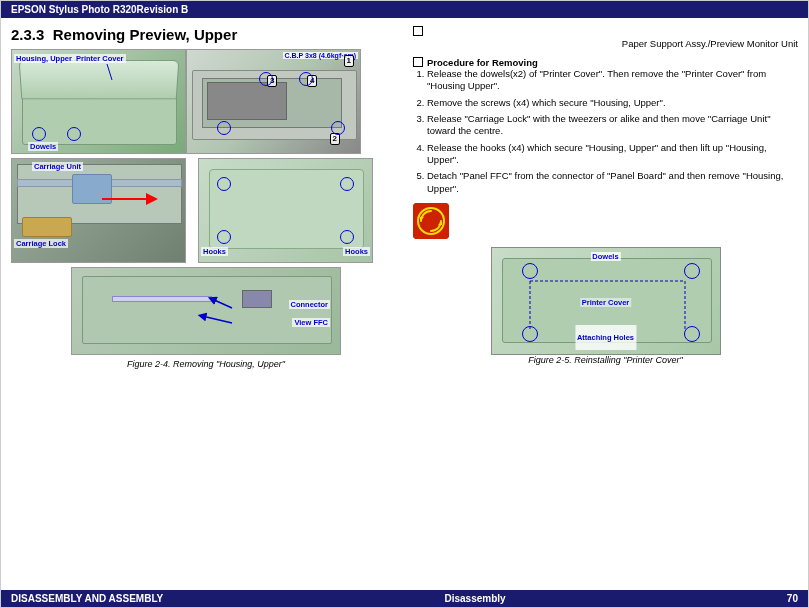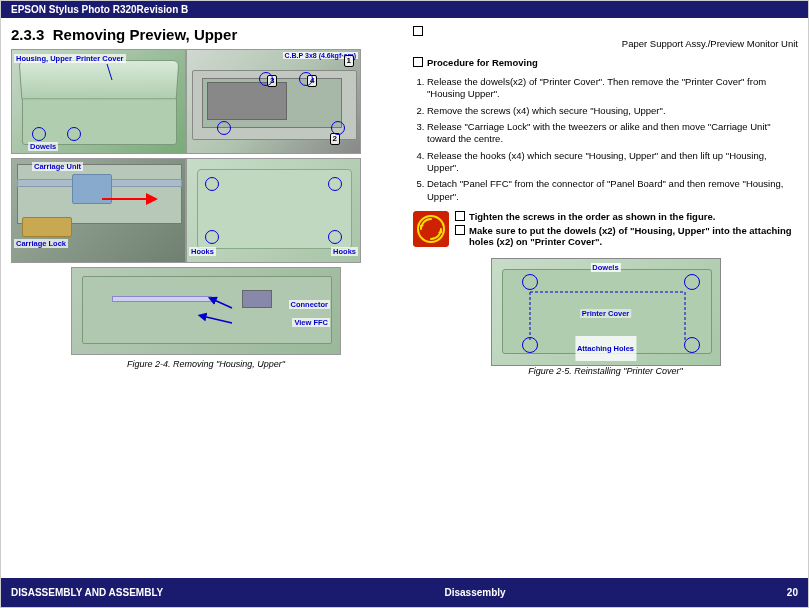--- a/index.html
+++ b/index.html
@@ -33,21 +33,21 @@
       font-weight: bold;
     }
 
     
     .footer {
       display: flex;
       justify-content: space-between;
       align-items: center;
       background: #1a1a6e;
       color: #fff;
-      padding: 9px 10px;
+      padding: 3px 10px;
       font-size: 10px;
       font-weight: bold;
       margin-top: auto;
     }
 
     
     .content {
       display: flex;
       flex: 1;
       padding: 8px 10px;
@@ -89,21 +89,21 @@
     }
 
     
     .img-grid-top {
       display: flex;
       margin-bottom: 4px;
     }
 
     .img-grid-bottom {
       display: flex;
-      gap: 0;
+      gap: 12px;
       margin-bottom: 4px;
     }
 
     .img-block {
       position: relative;
       background: #e8f4e8;
       border: 1px solid #999;
       overflow: hidden;
     }
 
@@ -188,21 +188,21 @@
       margin-bottom: 4px;
       text-align: right;
     }
 
     .procedure-header {
       display: flex;
       align-items: flex-start;
       gap: 4px;
       font-size: 10px;
       font-weight: bold;
-      margin-bottom: 8px;
+      margin-bottom: 0;
     }
 
     .steps-list {
       padding-left: 14px;
       font-size: 9.5px;
     }
 
     .steps-list li {
       margin-bottom: 4px;
       line-height: 1.3;
@@ -419,30 +419,20 @@
           <svg width="36" height="36" viewBox="0 0 36 36">
             <rect width="36" height="36" rx="4" fill="#cc2200"></rect>
             <circle cx="18" cy="18" r="13" fill="none" stroke="#ffdd00" stroke-width="2"></circle>
             <path d="M18 8 C12 8 8 13 8 18" stroke="#ffdd00" stroke-width="2" fill="none" stroke-linecap="round"></path>
             <polygon points="7,14 11,14 7,18" fill="#ffdd00"></polygon>
             <path d="M18 28 C24 28 28 23 28 18" stroke="#ffdd00" stroke-width="2" fill="none" stroke-linecap="round"></path>
             <polygon points="29,22 25,22 29,18" fill="#ffdd00"></polygon>
           </svg>
         </div>
 
-        <div class="reassembly-notes">
-          <div class="reassembly-note">
-            <span class="checkbox-icon"></span>
-            <span style="font-size:9.5px;font-weight:bold;">Tighten the screws in the order as shown in the figure.</span>
-          </div>
-          <div class="reassembly-note">
-            <span class="checkbox-icon"></span>
-            <span style="font-size:9.5px;font-weight:bold;">Make sure to put the dowels (x2) of "Housing, Upper" into the attaching holes (x2) on "Printer Cover".</span>
-          </div>
-        </div>
       </div>
 
       <div style="margin-top:4px;">
         <div style="width:230px;height:108px;background:linear-gradient(135deg,#c8dcc8,#a8c8a8);border:1px solid #888;position:relative;margin:0 auto;">
 
           <div style="position:absolute;top:10px;left:10px;width:210px;height:85px;background:#b0cdb0;border:1px solid #7a9a7a;border-radius:3px;"></div>
 
           <div class="circle-annotation" style="top:15px;left:30px;width:16px;height:16px;"></div>
           <div class="circle-annotation" style="top:15px;right:20px;width:16px;height:16px;"></div>
 
@@ -461,16 +451,16 @@
         </div>
         <div class="reinstall-caption">Figure 2-5.  Reinstalling "Printer Cover"</div>
       </div>
 
     </div>
   </div>
 
   <div class="footer">
     <span>DISASSEMBLY AND ASSEMBLY</span>
     <span>Disassembly</span>
-    <span>20</span>
+    <span>70</span>
   </div>
 
 </div>
 
 </body></html>

